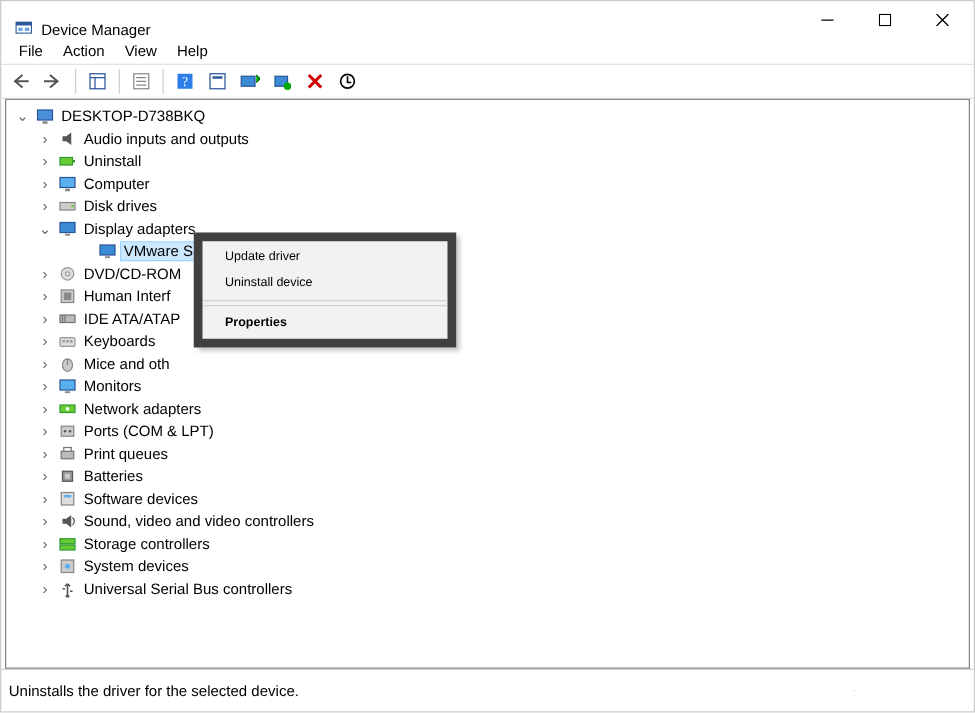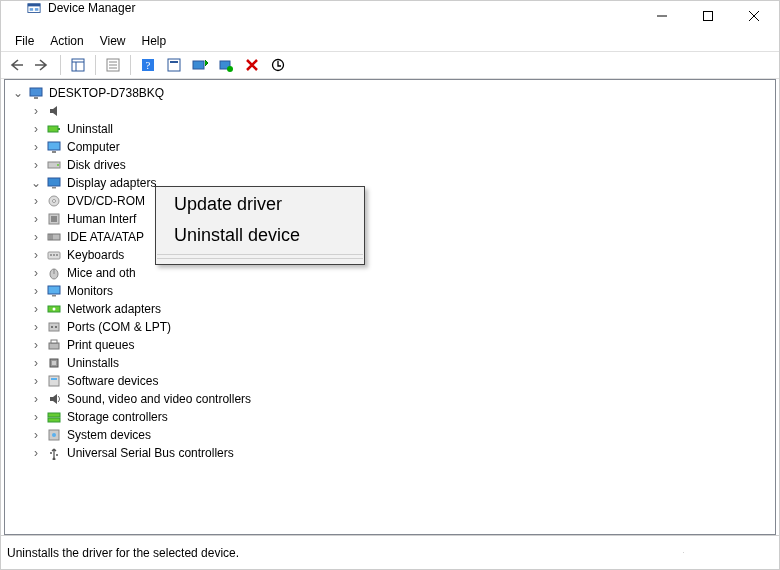--- a/index.html
+++ b/index.html
@@ -1,37 +1,37 @@
 <!DOCTYPE html>
 <html><head>
 <meta charset="utf-8">
 <style>
   * { box-sizing: border-box; margin: 0; padding: 0; }
   body { font-family: "Segoe UI", Tahoma, sans-serif; font-size: 12px; background: #fff; color: #000; width: 780px; height: 570px; overflow: hidden; display: flex; flex-direction: column; border: 1px solid #ccc; }
-  .titlebar { display: flex; align-items: flex-start; height: 30px; padding: 0 2px 0 25px; }
+  .titlebar { display: flex; align-items: flex-end; height: 30px; padding: 0 2px 0 10px; }
   .titlebar .icon { width: 16px; height: 16px; margin-right: 6px; display:flex; align-items:center; justify-content:center; }
   .titlebar .title { flex: 1; font-size: 12px; }
   .winbtns { display: flex; }
   .winbtn { width: 46px; height: 30px; display: flex; align-items: center; justify-content: center; cursor: default; }
   .winbtn svg { stroke: #000; }
   .menubar { display: flex; padding: 2px 6px; height: 20px; align-items: flex-start; }
   .menubar .menuitem { padding: 1px 8px; cursor: default; }
   .toolbar { display: flex; align-items: center; padding: 2px 4px; border-top: 1px solid #e0e0e0; border-bottom: 1px solid #e0e0e0; height: 28px; gap:2px; }
   .tbtn { width: 24px; height: 22px; display: flex; align-items: center; justify-content: center; cursor: default; }
   .tsep { width:1px; height:20px; background:#d0d0d0; margin:0 3px; }
   .tree { flex: 1; overflow: auto; padding: 4px 0; border: 1px solid #828790; margin: 0 3px; background:#fff; position:relative;}
   .node { display: flex; align-items: center; height: 18px; padding-left: 6px; white-space: nowrap; }
   .node .expander { width: 14px; text-align:center; color:#666; font-size:12px; line-height:1; cursor:default; user-select:none;}
   .node .nicon { width: 16px; height:16px; margin: 0 3px; display:flex; align-items:center; justify-content:center; }
   .node .label { padding: 0 2px; }
   .node.selected .label { background: #cce8ff; outline:1px solid #99d1ff; }
   .depth0 { padding-left: 6px; }
   .depth1 { padding-left: 24px; }
   .depth2 { padding-left: 56px; }
-  .context-menu { position: absolute; background: #f2f2f2; border: 1px solid #404040; box-shadow: 3px 3px 4px rgba(0,0,0,.25); font-size: 18px; padding: 2px 0; min-width: 210px; z-index: 10; }
+  .context-menu { position: absolute; background: #f2f2f2; border: 7px solid #404040; box-shadow: 3px 3px 4px rgba(0,0,0,.25); font-size: 10px; padding: 2px 0; min-width: 210px; z-index: 10; }
   .context-menu .citem { padding: 5px 18px; cursor: default; }
   .context-menu .csep { height:1px; background:#d0d0d0; margin: 3px 1px; }
   .context-menu .bold { font-weight: 700; }
   .statusbar { height: 34px; display:flex; align-items:center; border-top:1px solid #d0d0d0; padding: 16px 6px; font-size:12px;gap:10px; }
   .statusbar .spacer { flex:1; }
   .statusbar .cell { width: 90px; border-left:1px solid #d0d0d0; height:100%; }
 </style>
 </head>
 <body>
 
@@ -150,20 +150,21 @@
     <span class="label">DESKTOP-D738BKQ</span>
   </div>
   <div id="tree-body">
       <div class="node depth1">
         <span class="expander">›</span>
         <span class="nicon">
           <svg width="14" height="14">
             <path d="M3 5h3l4-3v10l-4-3H3z" fill="#555"></path>
           </svg>
         </span>
+        <span class="label">Audio inputs and outputs</span>
       </div>
       <div class="node depth1">
         <span class="expander">›</span>
         <span class="nicon">
           <svg width="14" height="14">
             <rect x="1" y="4" width="10" height="6" fill="#6c3" stroke="#393"></rect>
             <rect x="11" y="6" width="2" height="2" fill="#393"></rect>
           </svg>
         </span>
         <span class="label">Uninstall</span>
@@ -190,20 +191,30 @@
       </div>
       <div class="node depth1">
         <span class="expander">⌄</span>
         <span class="nicon">
           <svg width="14" height="14">
             <rect x="1" y="2" width="12" height="8" fill="#3b8bd4" stroke="#2b579a"></rect>
             <rect x="5" y="11" width="4" height="1.5" fill="#888"></rect>
           </svg>
         </span>
         <span class="label">Display adapters</span>
+      </div>
+      <div class="node depth2 selected">
+        <span class="expander"></span>
+        <span class="nicon">
+          <svg width="14" height="14">
+            <rect x="1" y="2" width="12" height="8" fill="#3b8bd4" stroke="#2b579a"></rect>
+            <rect x="5" y="11" width="4" height="1.5" fill="#888"></rect>
+          </svg>
+        </span>
+        <span class="label">VMware S</span>
       </div>
       <div class="node depth1">
         <span class="expander">›</span>
         <span class="nicon">
           <svg width="14" height="14">
             <circle cx="7" cy="7" r="5" fill="#ddd" stroke="#999"></circle>
             <circle cx="7" cy="7" r="1.5" fill="#fff" stroke="#999"></circle>
           </svg>
         </span>
         <span class="label">DVD/CD-ROM</span>
@@ -293,21 +304,21 @@
         <span class="label">Print queues</span>
       </div>
       <div class="node depth1">
         <span class="expander">›</span>
         <span class="nicon">
           <svg width="14" height="14">
             <rect x="3" y="3" width="8" height="8" fill="#999" stroke="#555"></rect>
             <rect x="5" y="5" width="4" height="4" fill="#ccc"></rect>
           </svg>
         </span>
-        <span class="label">Uninstalls</span>
+        <span class="label">Batteries</span>
       </div>
       <div class="node depth1">
         <span class="expander">›</span>
         <span class="nicon">
           <svg width="14" height="14">
             <rect x="2" y="2" width="10" height="10" fill="#ddd" stroke="#888"></rect>
             <rect x="4" y="4" width="6" height="2" fill="#5ab0ee"></rect>
           </svg>
         </span>
         <span class="label">Software devices</span>
@@ -352,20 +363,21 @@
         </span>
         <span class="label">Universal Serial Bus controllers</span>
       </div>
     </div>
 
   <div class="context-menu" style="left:150px; top:106px;">
     <div class="citem">Update driver</div>
     <div class="citem">Uninstall device</div>
     <div class="csep"></div>
     <div class="csep"></div>
+    <div class="citem bold">Properties</div>
   </div>
 </div>
 
 <div class="statusbar">
   <span>Uninstalls the driver for the selected device.</span>
   <span class="spacer"></span>
   <span class="cell"></span>
 </div>
 
 </body></html>

